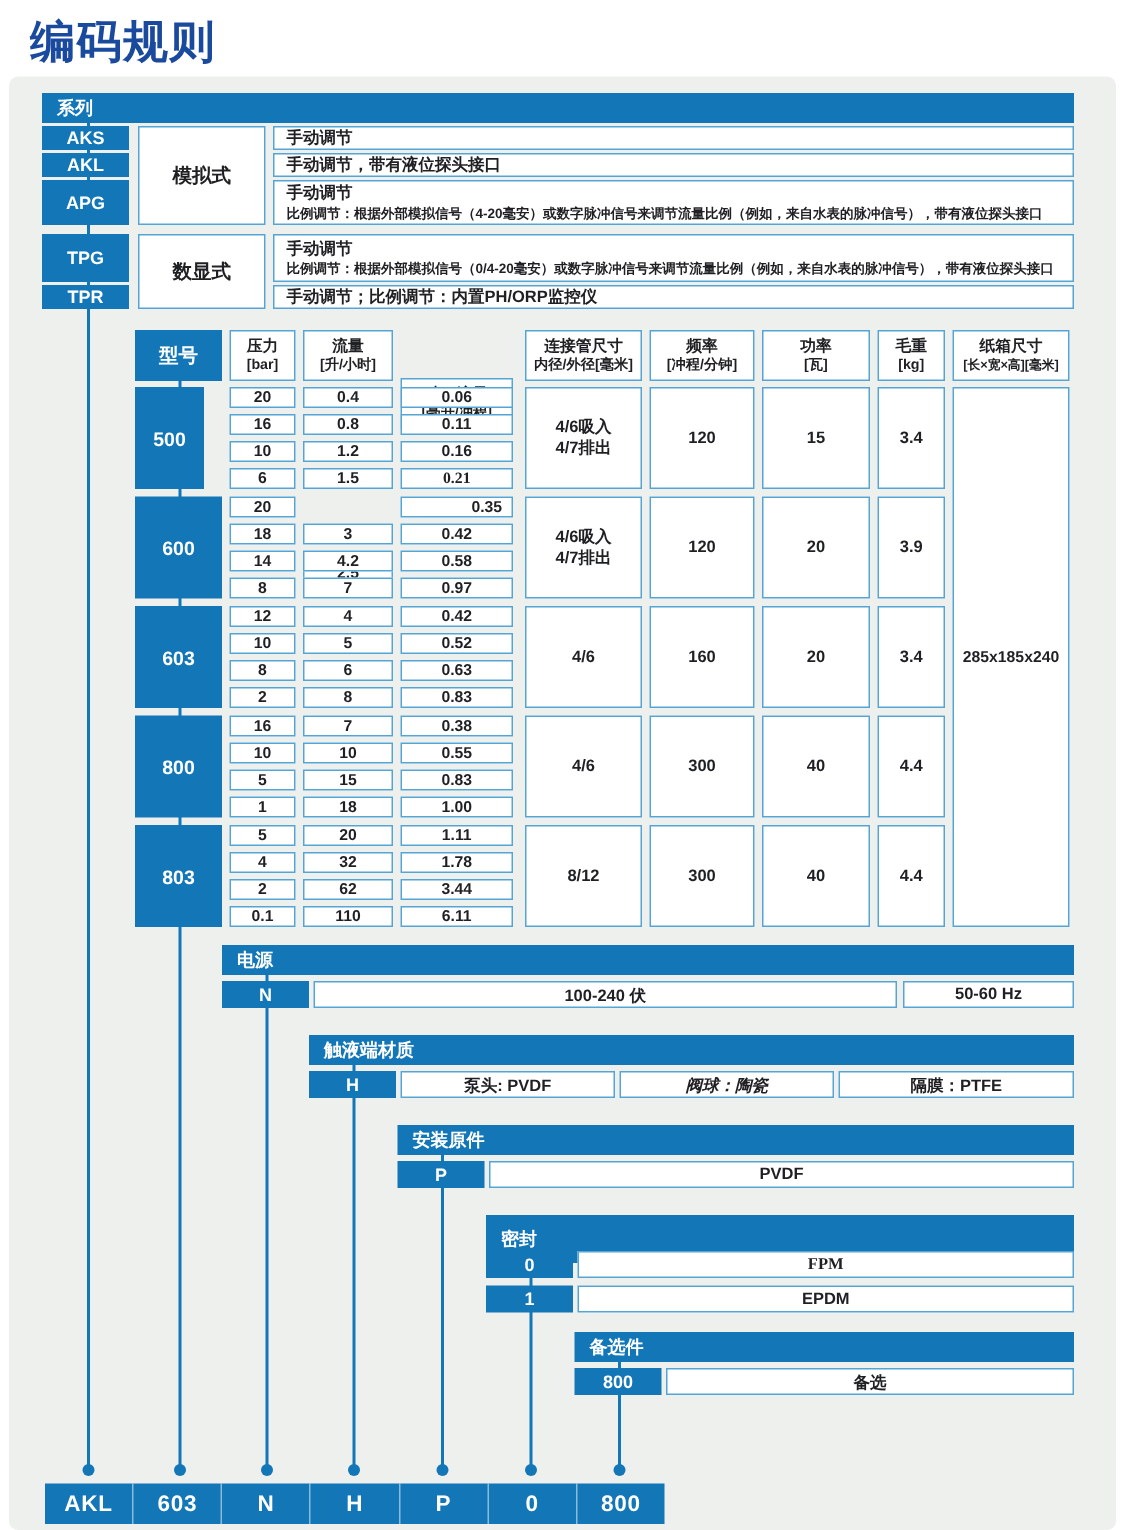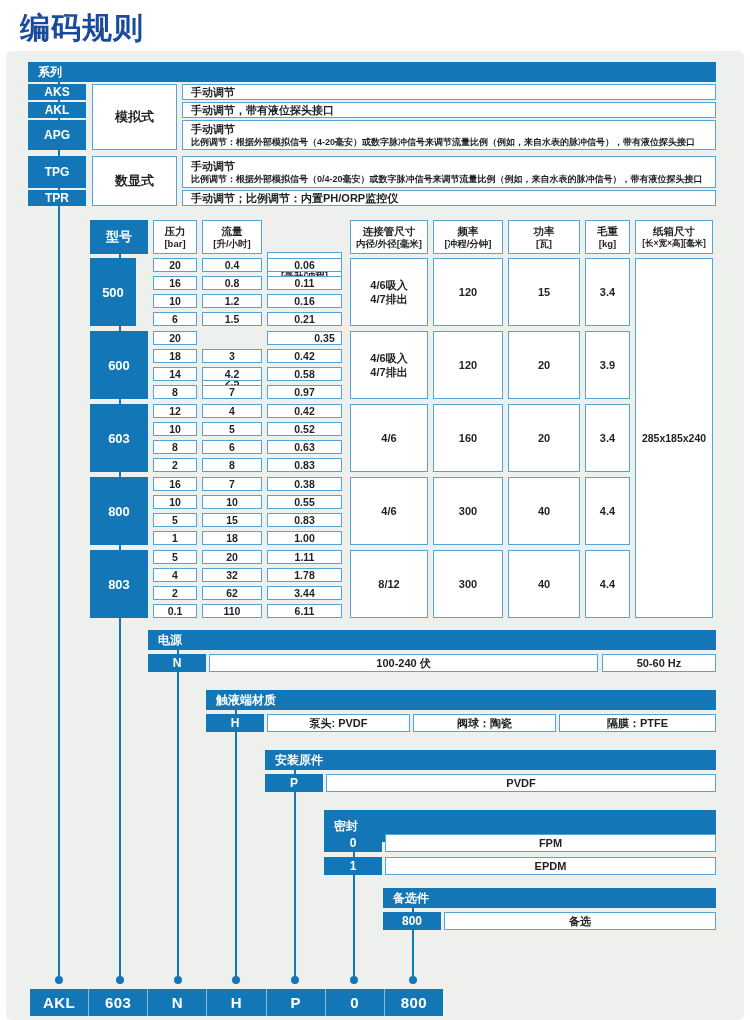--- a/index.html
+++ b/index.html
@@ -129,21 +129,21 @@
       <div class="wbox val" style="left: 202px; top: 258px; width: 60px; height: 14px;">0.4</div>
       <div class="wbox val" style="left: 267px; top: 258px; width: 75px; height: 14px;">0.06</div>
       <div class="wbox val" style="left: 153px; top: 276px; width: 44px; height: 14px;">16</div>
       <div class="wbox val" style="left: 202px; top: 276px; width: 60px; height: 14px;">0.8</div>
       <div class="wbox val" style="left: 267px; top: 276px; width: 75px; height: 14px;">0.11</div>
       <div class="wbox val" style="left: 153px; top: 294px; width: 44px; height: 14px;">10</div>
       <div class="wbox val" style="left: 202px; top: 294px; width: 60px; height: 14px;">1.2</div>
       <div class="wbox val" style="left: 267px; top: 294px; width: 75px; height: 14px;">0.16</div>
       <div class="wbox val" style="left: 153px; top: 312px; width: 44px; height: 14px;">6</div>
       <div class="wbox val" style="left: 202px; top: 312px; width: 60px; height: 14px;">1.5</div>
-      <div class="wbox val" style="left: 267px; top: 312px; width: 75px; height: 14px;">0.21</div>
+      <div class="wbox val" style="left: 267px; top: 312px; width: 75px; height: 14px; font-family: Liberation Serif, serif;">0.21</div>
       <div class="wbox conn-cell" style="left: 350px; top: 258px; width: 78px; height: 68px;">
         <span>4/6吸入</span>
         <span>4/7排出</span>
       </div>
       <div class="wbox" style="left: 433px; top: 258px; width: 70px; height: 68px;">120</div>
       <div class="wbox" style="left: 508px; top: 258px; width: 72px; height: 68px;">15</div>
       <div class="wbox" style="left: 585px; top: 258px; width: 45px; height: 68px;">3.4</div>
       <div class="keybox model-cell" style="left: 90px; top: 331px; width: 58px; height: 68px;">600</div>
       <div class="wbox val" style="left: 153px; top: 331px; width: 44px; height: 14px;">20</div>
       <div class="wbox val" style="left: 202px; top: 331px; width: 60px; height: 14px; margin-top: 44px;">2.5</div>
@@ -227,30 +227,30 @@
   <div class="box-layer">
 
     <div class="hdrbar" style="left:148px;top:630px;width:568px;height:20px;">电源</div>
     <div class="keybox" style="left:148px;top:654px;width:58px;height:18px;">N</div>
     <div class="wbox" style="left:209px;top:654px;width:389px;height:18px;">100-240 伏</div>
     <div class="wbox" style="left:602px;top:654px;width:114px;height:18px;">50-60 Hz</div>
 
     <div class="hdrbar" style="left:206px;top:690px;width:510px;height:20px;">触液端材质</div>
     <div class="keybox" style="left:206px;top:714px;width:58px;height:18px;">H</div>
     <div class="wbox" style="left:267px;top:714px;width:143px;height:18px;">泵头: PVDF</div>
-    <div class="wbox" style="left:413px;top:714px;width:143px;height:18px;">阀球：陶瓷</div>
+    <div class="wbox" style="left:413px;top:714px;width:143px;height:18px;font-style:italic;">阀球：陶瓷</div>
     <div class="wbox" style="left:559px;top:714px;width:157px;height:18px;">隔膜：PTFE</div>
 
     <div class="hdrbar" style="left:265px;top:750px;width:451px;height:20px;">安装原件</div>
     <div class="keybox" style="left:265px;top:774px;width:58px;height:18px;">P</div>
     <div class="wbox" style="left:326px;top:774px;width:390px;height:18px;">PVDF</div>
 
     <div class="hdrbar" style="left:324px;top:810px;width:392px;height:32px;">密封</div>
     <div class="keybox" style="left:324px;top:834px;width:58px;height:18px;">0</div>
-    <div class="wbox" style="left:385px;top:834px;width:331px;height:18px;">FPM</div>
+    <div class="wbox" style="left:385px;top:834px;width:331px;height:18px;font-family:Liberation Serif, serif;">FPM</div>
     <div class="keybox" style="left:324px;top:857px;width:58px;height:18px;">1</div>
     <div class="wbox" style="left:385px;top:857px;width:331px;height:18px;">EPDM</div>
 
     <div class="hdrbar" style="left:383px;top:888px;width:333px;height:20px;">备选件</div>
     <div class="keybox" style="left:383px;top:912px;width:58px;height:18px;">800</div>
     <div class="wbox" style="left:444px;top:912px;width:272px;height:18px;">备选</div>
   </div>
 
   <div class="codebar">
     <div class="codeseg">AKL</div>

